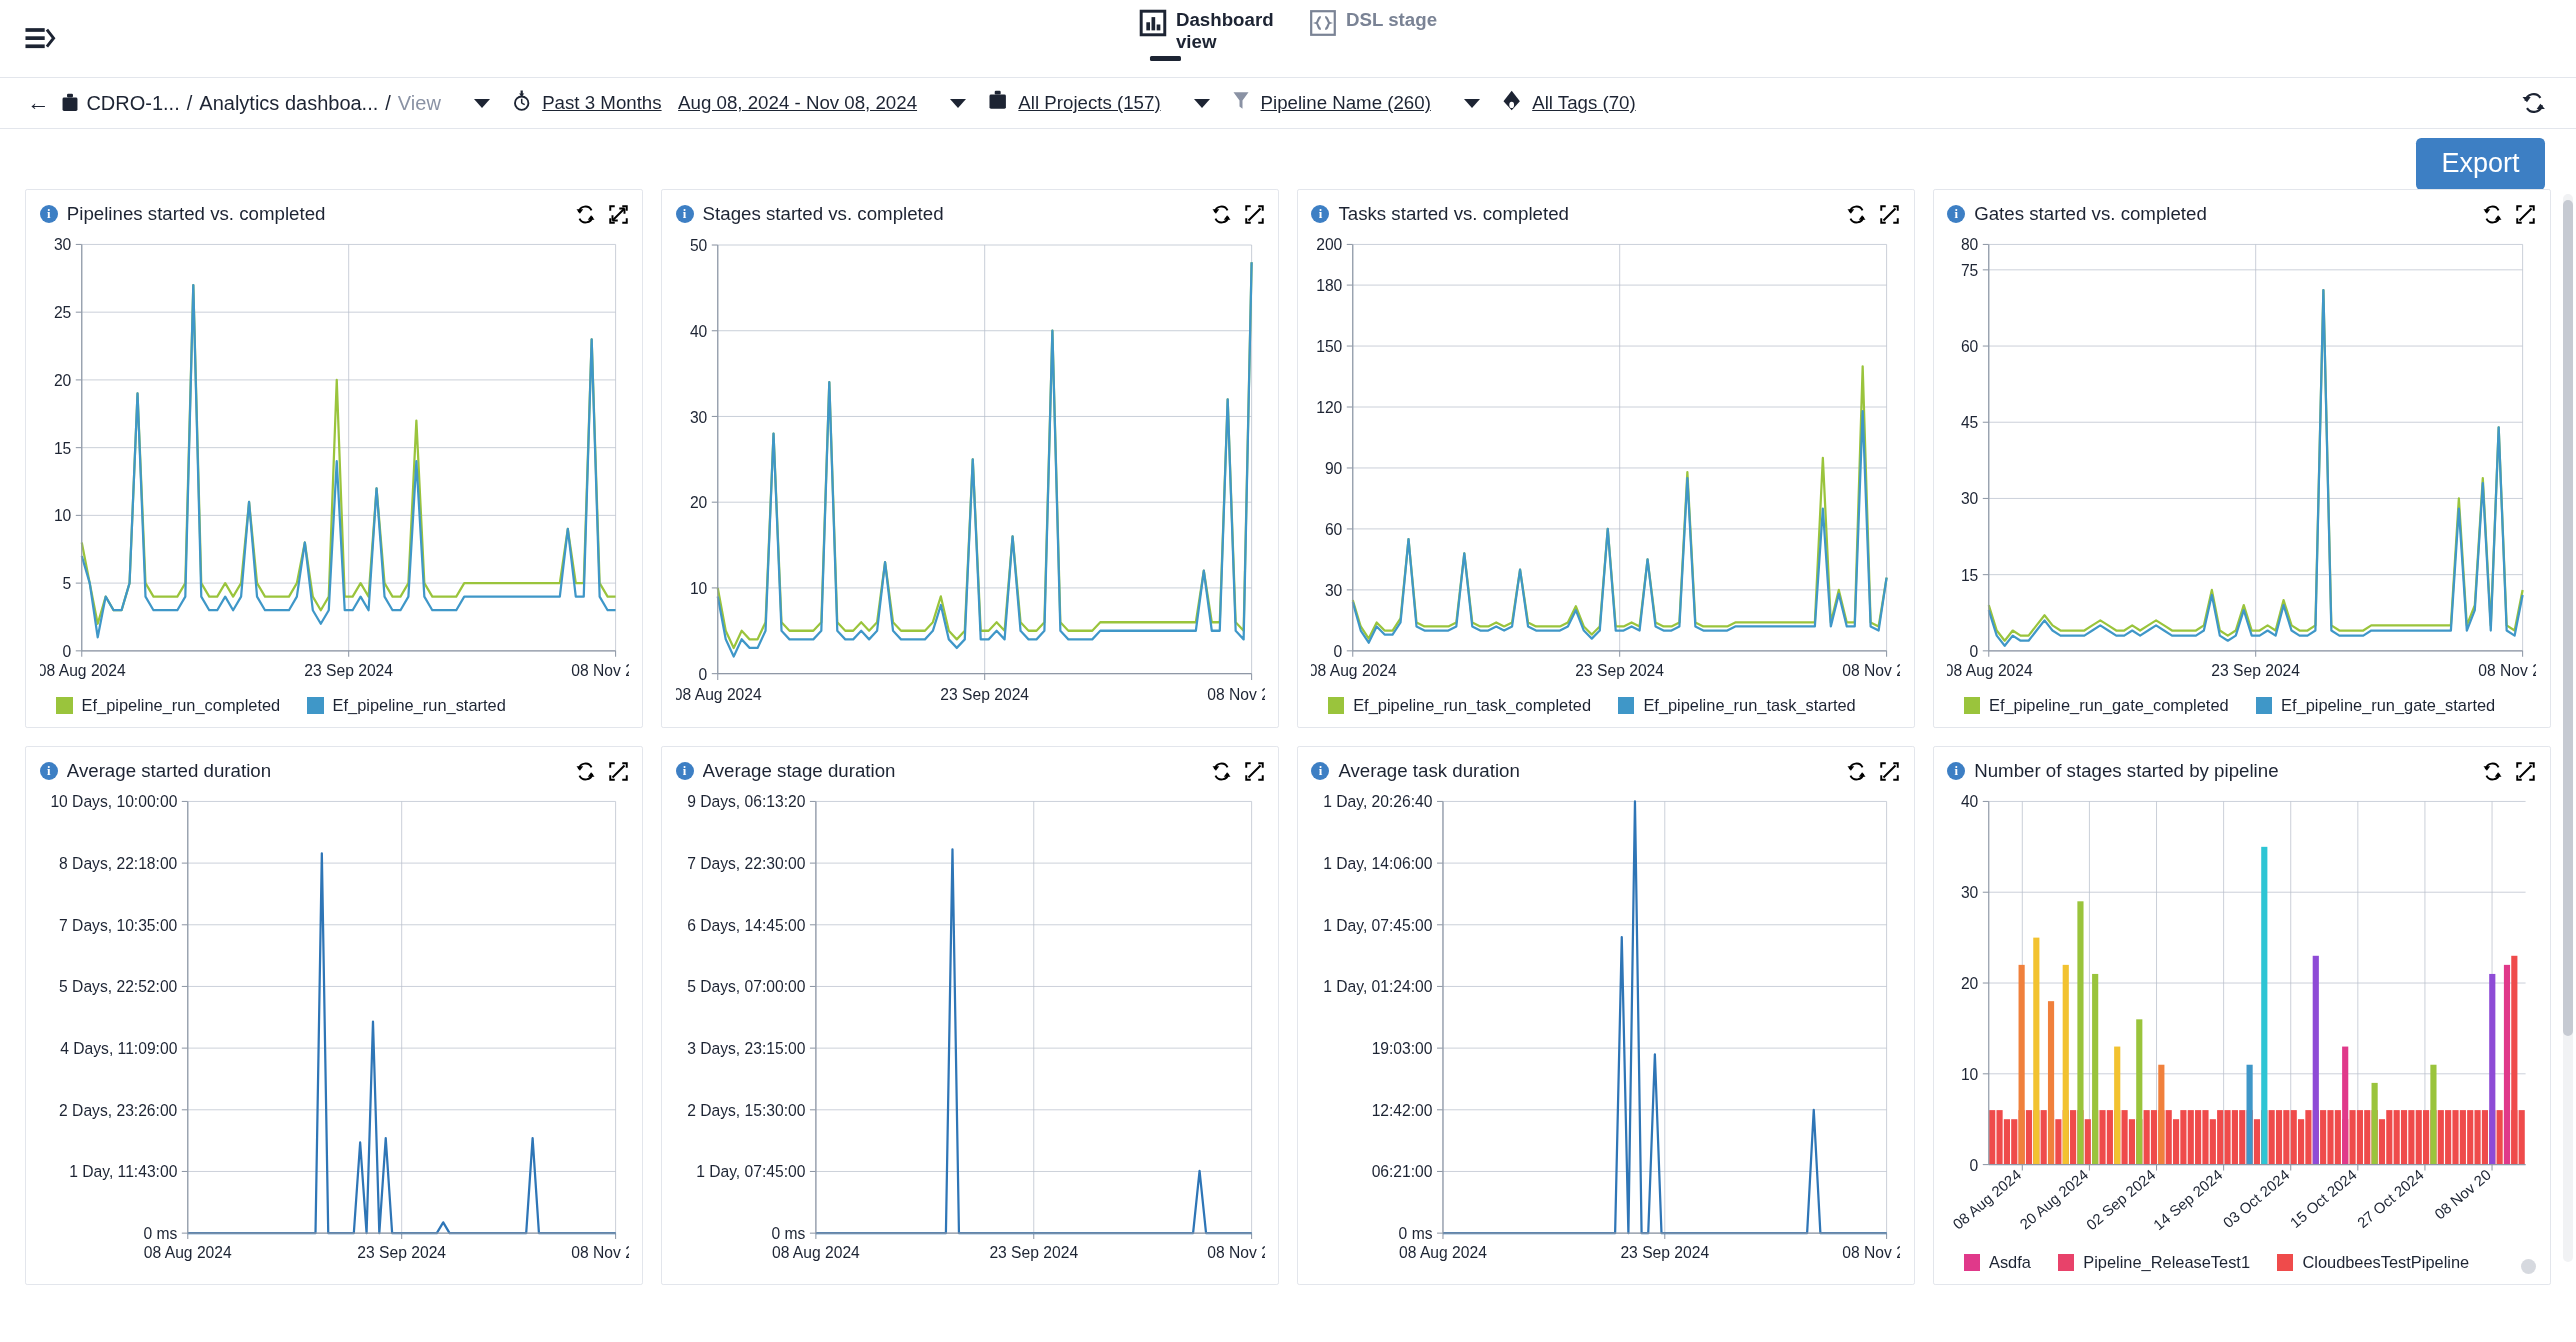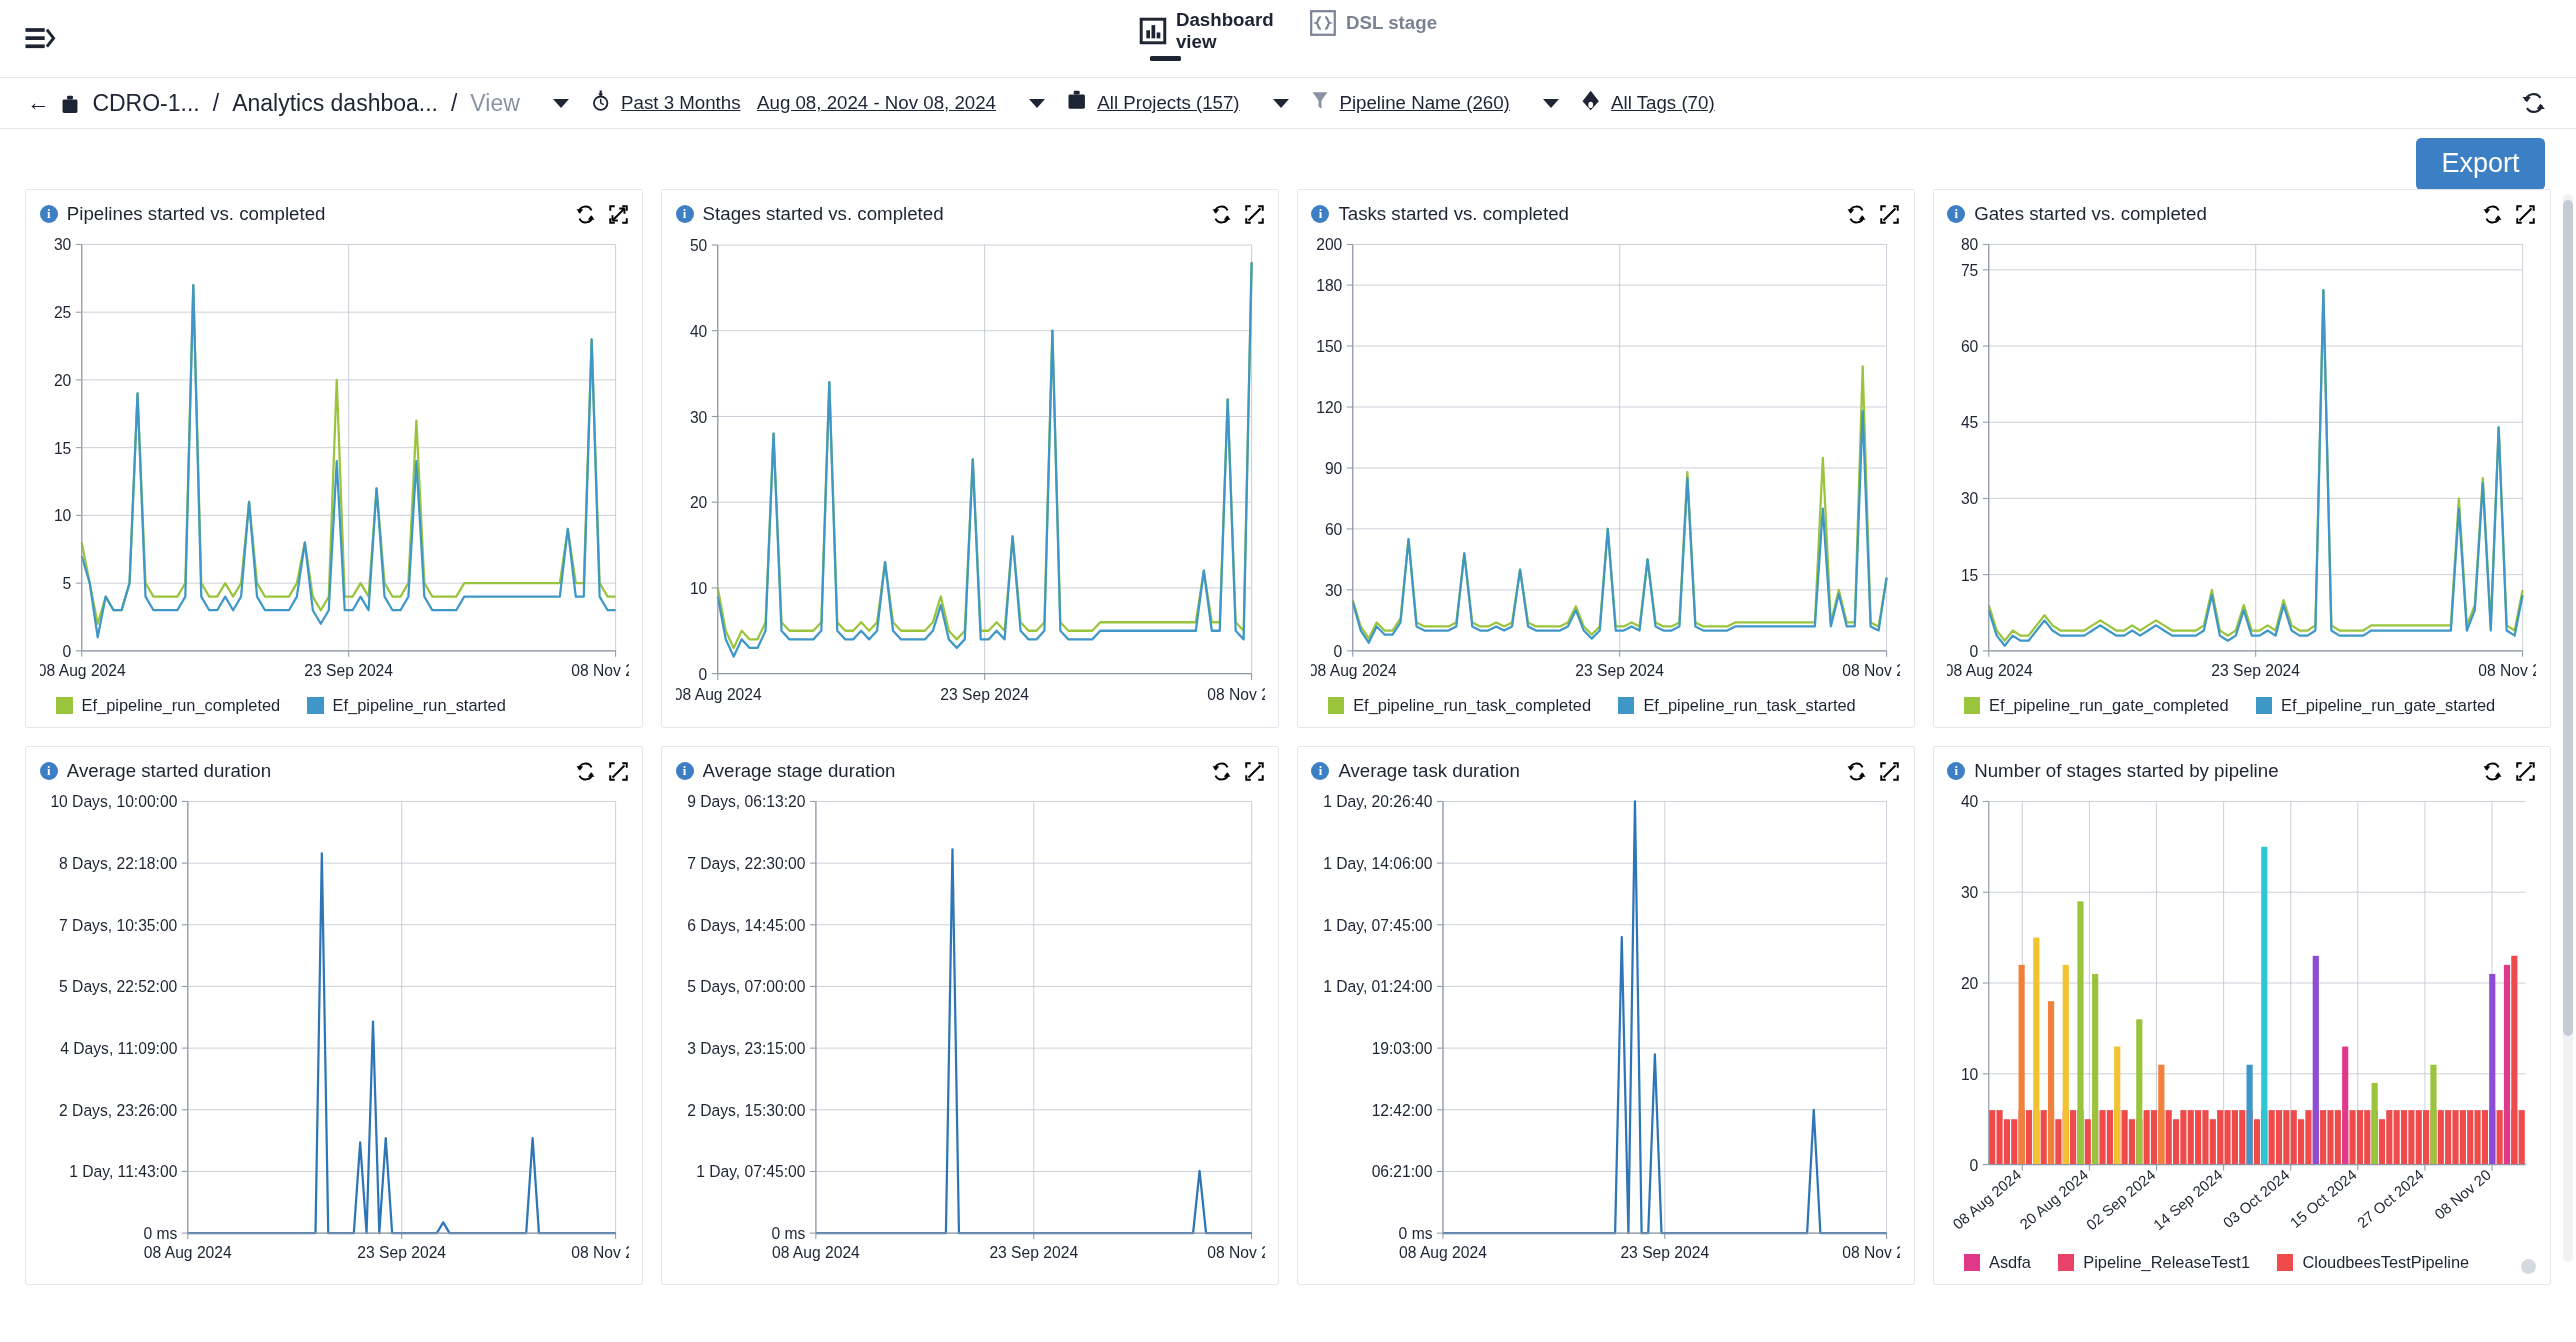--- a/index.html
+++ b/index.html
@@ -23,21 +23,21 @@
   .hamburger {
     position: absolute; left: 24px; top: 22.4px;
     width: 34px; height: 33px; cursor: pointer;
   }
   .view-tabs {
     position: absolute; left: 50%; transform: translateX(-50%);
     top: 9px;
     display: flex; gap: 36px; align-items: flex-start;
   }
   .view-tab {
-    display: flex; align-items: center; gap: 9px;
+    display: flex; align-items: flex-start; gap: 9px;
     cursor: pointer; padding-bottom: 7.5px;
     position: relative;
   }
   .view-tab .tab-label {
     font-size: 18.7px; font-weight: bold; line-height: 1.18;
     max-width: 97px;
   }
   .view-tab.active .tab-label { color: #1d2433; }
   .view-tab.inactive .tab-label { color: #7a8395; font-weight: bold; }
   .view-tab.active::after {
@@ -53,22 +53,22 @@
     padding: 0 27px;
     background: #fff;
     border-bottom: 0.7px solid #e3e6ec;
     position: relative;
   }
   .back-arrow {
     font-size: 22.4px; color: #1d2433; margin-right: 12px; cursor: pointer;
     line-height: 1;
   }
   .breadcrumb {
-    display: flex; align-items: center; gap: 13px;
-    font-size: 23px; color: #1d2433; white-space: nowrap;
+    display: flex; align-items: center; gap: 7px;
+    font-size: 20px; color: #1d2433; white-space: nowrap;
   }
   .breadcrumb .sep { color: #1d2433; }
   .breadcrumb .muted { color: #8a92a4; }
   .briefcase-ico { width: 18px; height: 19.4px; flex:none; }
   .caret {
     width: 0; height: 0;
     border-left: 8.2px solid transparent;
     border-right: 8.2px solid transparent;
     border-top: 9px solid #1d2433;
     cursor: pointer;

